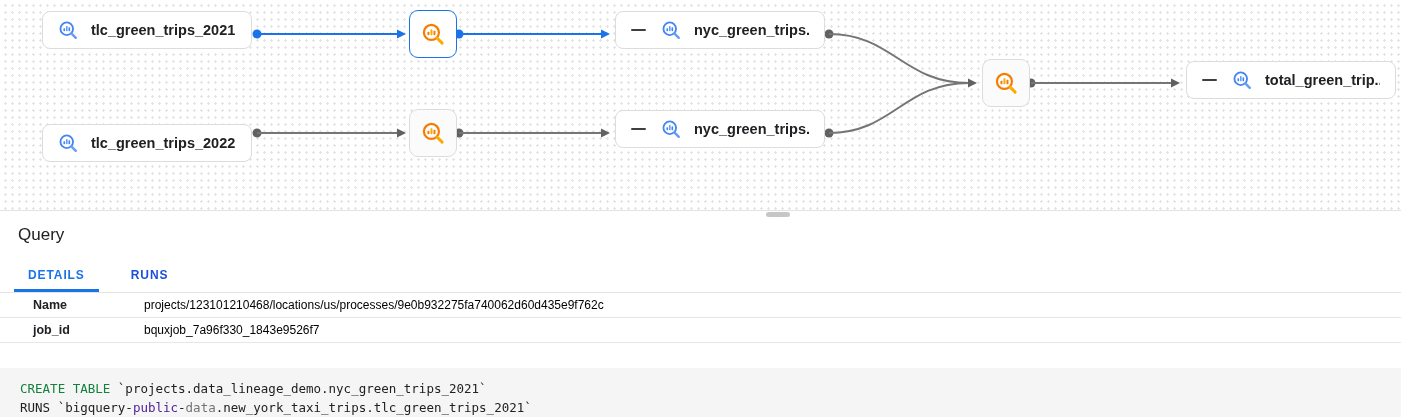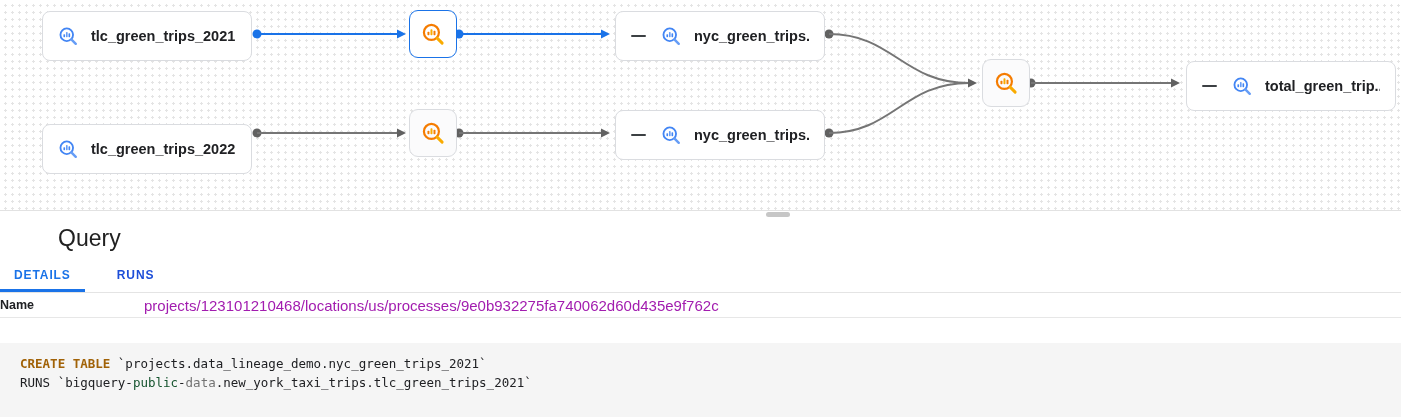--- a/index.html
+++ b/index.html
@@ -21,21 +21,21 @@
     background-size: 7px 7px;
     background-position: 2px 2px;
   }
   .edges { position: absolute; left: 0; top: 0; width: 1401px; height: 211px; }
 
   .node {
     position: absolute; display: flex; align-items: center;
     background: #fff; border: 1px solid #dadce0; border-radius: 8px;
     cursor: pointer;
   }
-  .table-node { width: 210px; height: 50px; padding: 16px 15px; }
+  .table-node { width: 210px; height: 38px; padding: 16px 15px; }
   .process-node { width: 48px; height: 48px; justify-content: center; background: #fbfbfc; border-radius: 9px; }
   .process-node.selected { border: 1.5px solid #1a73e8; background: #fff; }
   .node-label {
     font-size: 14.5px; font-weight: 600; color: #202124;
     white-space: nowrap; overflow: hidden; margin-left: 12px;
   }
   .collapse {
     width: 15px; height: 2.4px; background: #3c4043; border-radius: 1px;
     flex: none; margin-right: 15px;
   }
@@ -53,47 +53,47 @@
   .drag-handle {
     position: absolute; left: 766px; top: 212px;
     width: 24px; height: 5px; border-radius: 3px;
     background: #c6c6c6; cursor: row-resize; z-index: 5;
   }
 
   
   .panel-title {
     height: 46px; flex: none;
     padding: 14px 0 0 18px;
-    font-size: 23px; color: #212121; margin-left: 40px;
+    font-size: 17px; color: #212121;
   }
   .tabs {
     display: flex; height: 36px; flex: none;
-    border-bottom: 1px solid #e4e4e4; padding-left: 0;
+    border-bottom: 1px solid #e4e4e4; padding-left: 14px;
   }
   .tab {
     display: flex; align-items: center; position: relative;
     padding: 0 14px; cursor: pointer;
     font-size: 12px; font-weight: bold; letter-spacing: 0.9px; color: #1d4ed8;
   }
   .tab + .tab { margin-left: 18px; }
   .tab.active { color: #1a73e8; }
   .tab.active::after {
     content: ""; position: absolute; left: 0; right: 0; bottom: 0;
     height: 3px; background: #1a73e8;
   }
 
   .detail-row {
     display: flex; align-items: center; height: 25px; flex: none;
     border-bottom: 1px solid #e7e7e7;
   }
   .detail-label {
-    width: 144px; flex: none; padding-left: 0;
+    width: 144px; flex: none; padding-left: 33px;
     font-size: 12.5px; font-weight: bold; color: #202124;
   }
-  .detail-value { font-size: 15px; color: #a21caf; white-space: nowrap; }
+  .detail-value { font-size: 12px; color: #000000; white-space: nowrap; }
 
   .panel-gap { height: 25px; flex: none; background: #fff; }
 
   .code-block {
     flex: 1; background: #f5f5f5; padding: 11px 20px 0 20px;
     font-family: "DejaVu Sans Mono", "Liberation Mono", monospace;
     font-size: 12.5px; line-height: 19px; color: #202124;
     white-space: pre; overflow: hidden;
   }
 </style>
@@ -227,17 +227,21 @@
 <div class="tabs">
   <div class="tab active">DETAILS</div>
   <div class="tab">RUNS</div>
 </div>
 
 <div>
   <div class="detail-row">
     <span class="detail-label">Name</span>
     <span class="detail-value">projects/123101210468/locations/us/processes/9e0b932275fa740062d60d435e9f762c</span>
   </div>
+  <div class="detail-row">
+    <span class="detail-label">job_id</span>
+    <span class="detail-value">bquxjob_7a96f330_1843e9526f7</span>
+  </div>
 </div>
 
 <div class="panel-gap"></div>
 
-<div class="code-block"><div><span style="color: #a16207; font-weight: bold;">CREATE TABLE</span><span> `projects.data_lineage_demo.nyc_green_trips_2021`</span></div><div><span>RUNS `bigquery-</span><span style="color: #14532d;">public</span><span>-</span><span style="color: #737373;">data</span><span>.new_york_taxi_trips.tlc_green_trips_2021`</span></div></div>
+<div class="code-block"><div><span style="color: #15803d;">CREATE TABLE</span><span> `projects.data_lineage_demo.nyc_green_trips_2021`</span></div><div><span>RUNS `bigquery-</span><span style="color: #4c1d95;">public</span><span>-</span><span style="color: #737373;">data</span><span>.new_york_taxi_trips.tlc_green_trips_2021`</span></div></div>
 
 </body></html>

